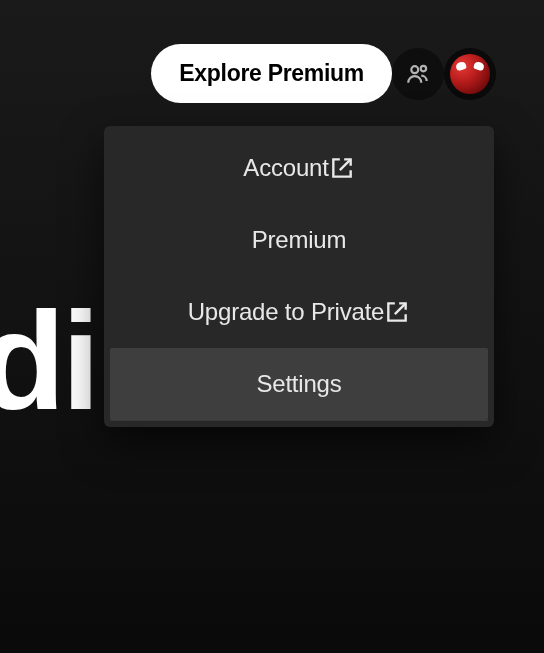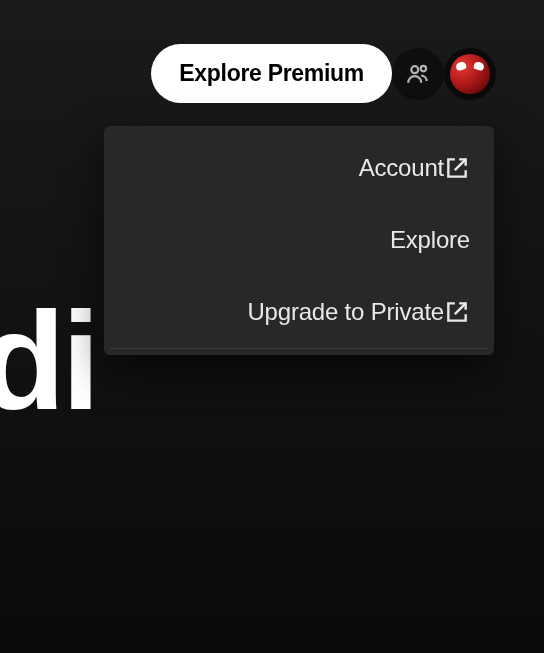--- a/index.html
+++ b/index.html
@@ -101,21 +101,21 @@
       width: 390px;
       background: #282828;
       border-radius: 6px;
       box-shadow: 0 16px 40px rgba(0,0,0,0.6);
       padding: 6px;
     }
     
     .menu-item {
       display: flex;
       align-items: center;
-      justify-content: flex-end;
+      justify-content: center;
       padding: 22px 18px;
       cursor: pointer;
       border-radius: 2px;
     }
     
     .menu-item.highlighted {
       background: #3e3e3e;
     }
     
     .menu-label {
@@ -174,30 +174,33 @@
   <div class="menu-item">
     <span class="menu-label">Account</span>
     <svg class="external-icon" width="26" height="26" viewBox="0 0 24 24" fill="none" stroke="currentColor" stroke-width="2.2">
       <path d="M10 4H4v16h16v-6"></path>
       <path d="M14 4h6v6"></path>
       <path d="M20 4L10 14"></path>
     </svg>
   </div>
 
   <div class="menu-item">
-    <span class="menu-label">Explore</span>
+    <span class="menu-label">Premium</span>
   </div>
 
   <div class="menu-item">
     <span class="menu-label">Upgrade to Private</span>
     <svg class="external-icon" width="26" height="26" viewBox="0 0 24 24" fill="none" stroke="currentColor" stroke-width="2.2">
       <path d="M10 4H4v16h16v-6"></path>
       <path d="M14 4h6v6"></path>
       <path d="M20 4L10 14"></path>
     </svg>
   </div>
 
 
+  <div class="menu-item highlighted">
+    <span class="menu-label">Settings</span>
+  </div>
 
   <div class="divider"></div>
 
 
 </div>
 
 </body></html>

